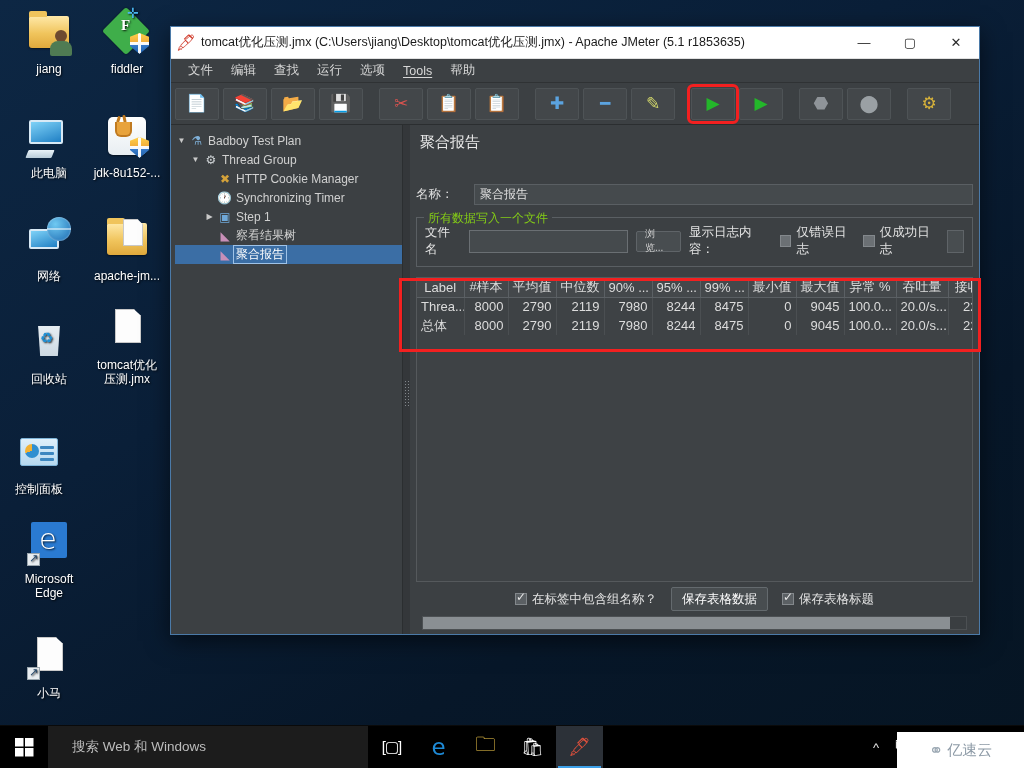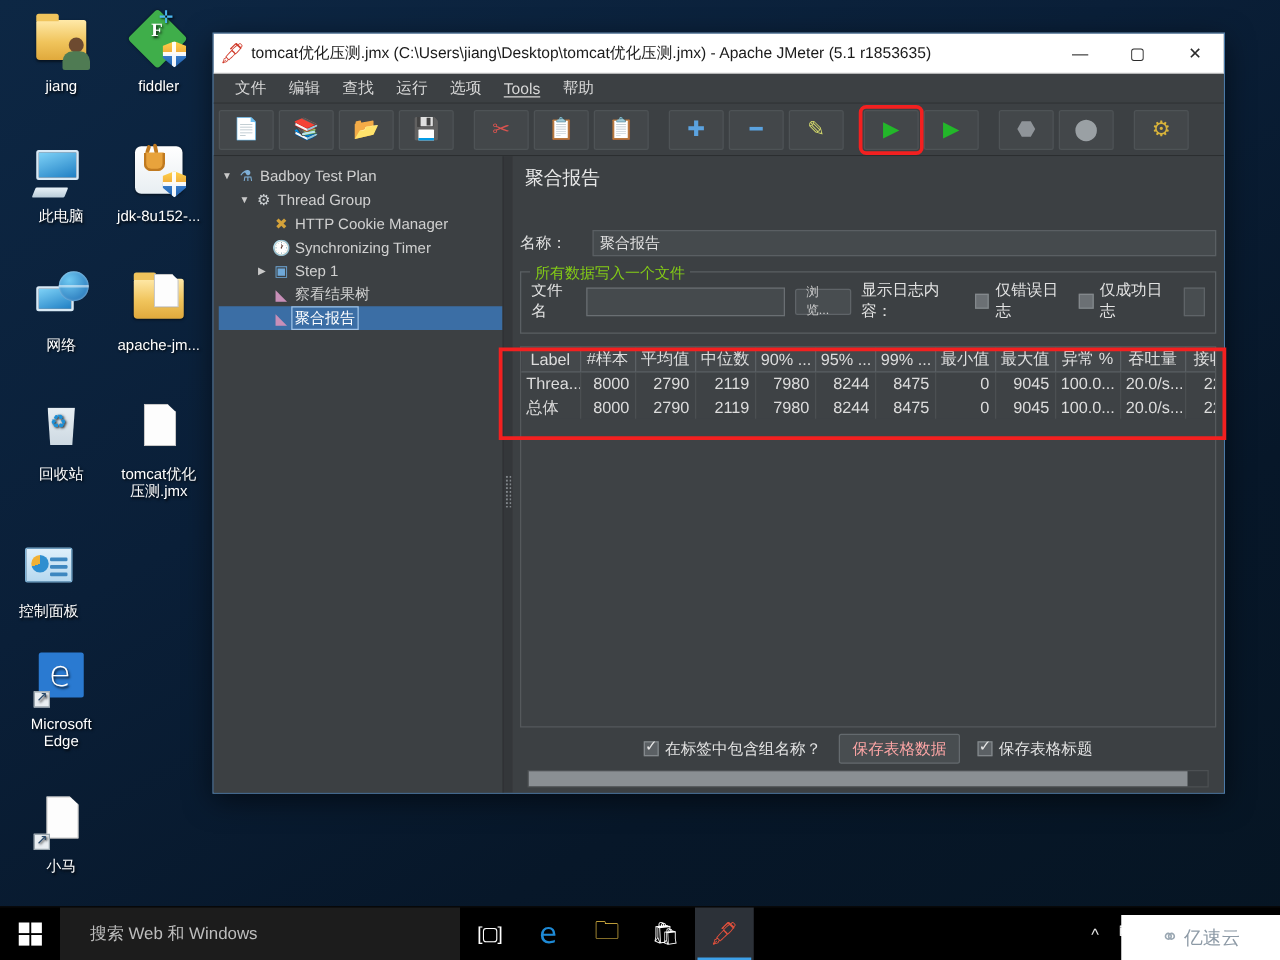--- a/index.html
+++ b/index.html
@@ -338,21 +338,21 @@
   }
   table.agg td.lbl { text-align:left; }
   table.agg tr { background:#3e4245; }
 
   #bottom-bar {
     display:flex; align-items:center; justify-content:center; gap:14px;
     height:34px; flex:0 0 34px;
   }
   .save-btn {
     height:24px; padding:0 10px; background:#484d50; border:1px solid #646a6e;
-    border-radius:2px; color:#fca5a5; font-size:12.5px; display:flex; align-items:center;
+    border-radius:2px; color:#ffffff; font-size:12.5px; display:flex; align-items:center;
     cursor:pointer;
   }
   #hscroll {
     height:14px; flex:0 0 14px; margin:0 6px 4px 6px; background:#3a3e41;
     border:1px solid #4c5053;
   }
   #hscroll .thumb { height:100%; width:97%; background:#8a8f93; }
 </style>
 </head>
 <body>
@@ -407,21 +407,21 @@
         <span class="ic-file" style="left:20px;top:4px;width:20px;height:27px"></span>
       </span>
       <span class="label">apache-jm...</span>
     </div>
     <div class="desk-icon" style="left: 10px; top: 318px;">
       <span class="glyph">
         <span class="ic-recycle"></span>
       </span>
       <span class="label">回收站</span>
     </div>
-    <div class="desk-icon" style="left: 88px; top: 318px;">
+    <div class="desk-icon" style="left: 88px; top: 304px;">
       <span class="glyph">
         <span class="ic-file"></span>
       </span>
       <span class="label">tomcat优化
 压测.jmx</span>
     </div>
     <div class="desk-icon" style="left: 0; top: 428px;">
       <span class="glyph">
         <span class="ic-ctrlpanel">
           <span class="pie"></span>

